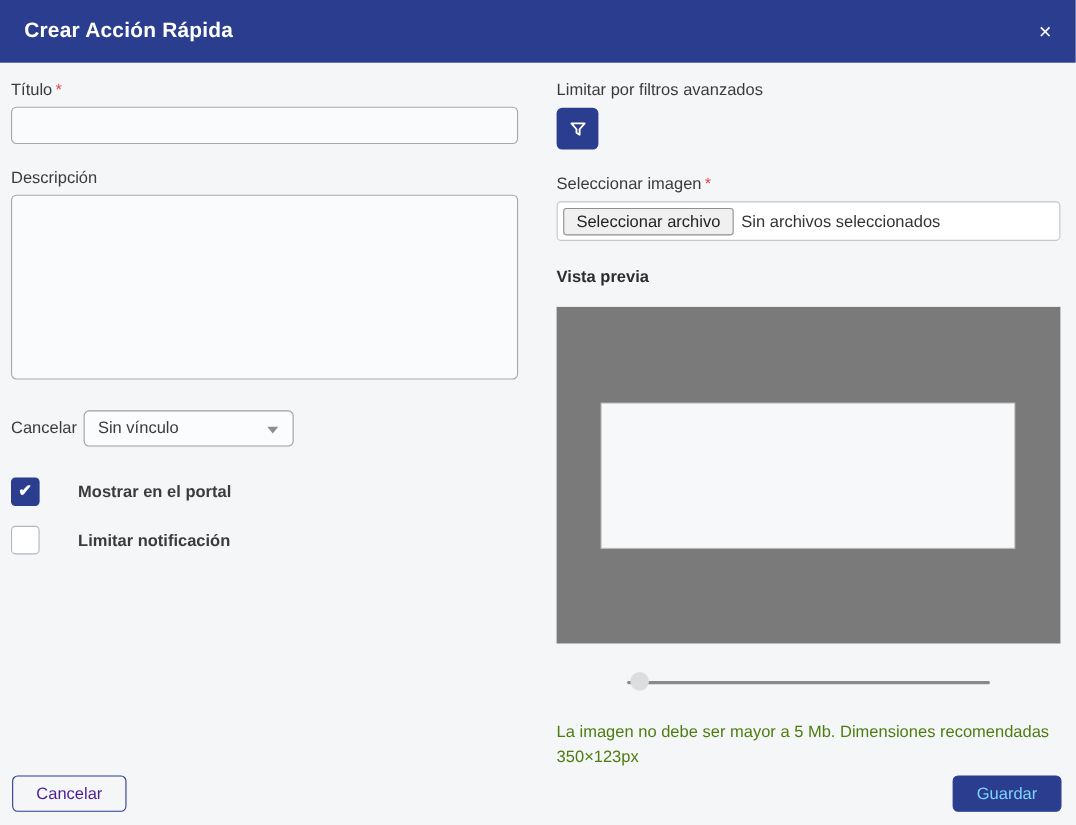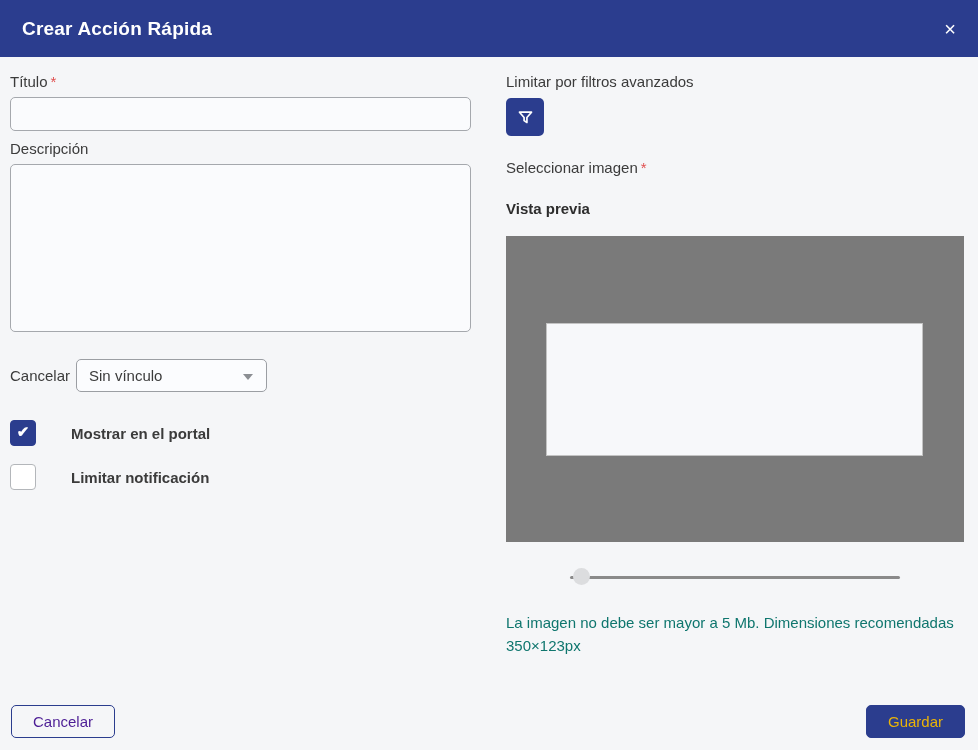--- a/index.html
+++ b/index.html
@@ -92,50 +92,50 @@
 
   .slider { position:relative; margin-top:26px; margin-left:64px; width:330px; height:18px; }
   .slider-track {
     position:absolute; left:0; right:0; top:8px; height:3px; background:#8a8a8a; border-radius:2px;
   }
   .slider-handle {
     position:absolute; left:3px; top:0; width:17px; height:17px; border-radius:50%;
     background:#dcdddf; cursor:pointer;
   }
 
-  .info-text { margin-top:25px; font-size:15px; color:#0f766e; line-height:23px; width:458px; }
+  .info-text { margin-top:25px; font-size:15px; color:#4d7c0f; line-height:23px; width:458px; }
 
   
   .footer {
     position:absolute; left:11px; right:13px; bottom:12px;
     display:flex; justify-content:space-between; align-items:center;
   }
   .btn { font-family:inherit; font-size:15px; border-radius:5px; padding:7px 21px; cursor:pointer; }
   .btn-cancel { background:transparent; border:1px solid #2b3d8e; color:#4c1d95; }
-  .btn-save   { background:#2b3d8e; border:1px solid #2b3d8e; color:#eab308; }
+  .btn-save   { background:#2b3d8e; border:1px solid #2b3d8e; color:#7dd3fc; }
 </style>
 </head>
 <body>
 
 <div class="modal">
 
   <div class="header">
     <span class="header-title">Crear Acción Rápida</span>
     <button class="close-btn">×</button>
   </div>
 
   <div class="content">
 
     <div class="col-left">
       <div class="field-label">
         <span>Título</span><span class="req">*</span>
       </div>
       <input class="text-input" type="text" value="" style="">
 
-      <div class="field-label" style="margin-top:9px;">Descripción</div>
+      <div class="field-label" style="margin-top:22px;">Descripción</div>
       <textarea class="text-area" style=""></textarea>
 
       <div class="vincular-row">
         <span class="inline-label">Cancelar</span>
         <div class="select-box">
           <span>Sin vínculo</span>
           <span class="select-arrow"></span>
         </div>
       </div>
 
@@ -155,20 +155,24 @@
         <span style="display:flex;">
           <svg width="17" height="17" viewBox="0 0 24 24" fill="none" stroke="#ffffff" stroke-width="2.4" stroke-linejoin="round" stroke-linecap="round">
             <path d="M3.5 4.5 h17 l-6.5 7.5 v7 l-4 -2.6 v-4.4 z"></path>
           </svg>
         </span>
       </button>
 
       <div class="field-label" style="margin-top:23px;">
         <span>Seleccionar imagen</span><span class="req">*</span>
       </div>
+      <div class="file-input">
+        <button class="file-btn">Seleccionar archivo</button>
+        <span class="file-status">Sin archivos seleccionados</span>
+      </div>
 
       <div class="preview-label">Vista previa</div>
       <div class="preview-box">
         <div class="crop-rect"></div>
       </div>
 
       <div class="slider">
         <div class="slider-track"></div>
         <div class="slider-handle"></div>
       </div>

